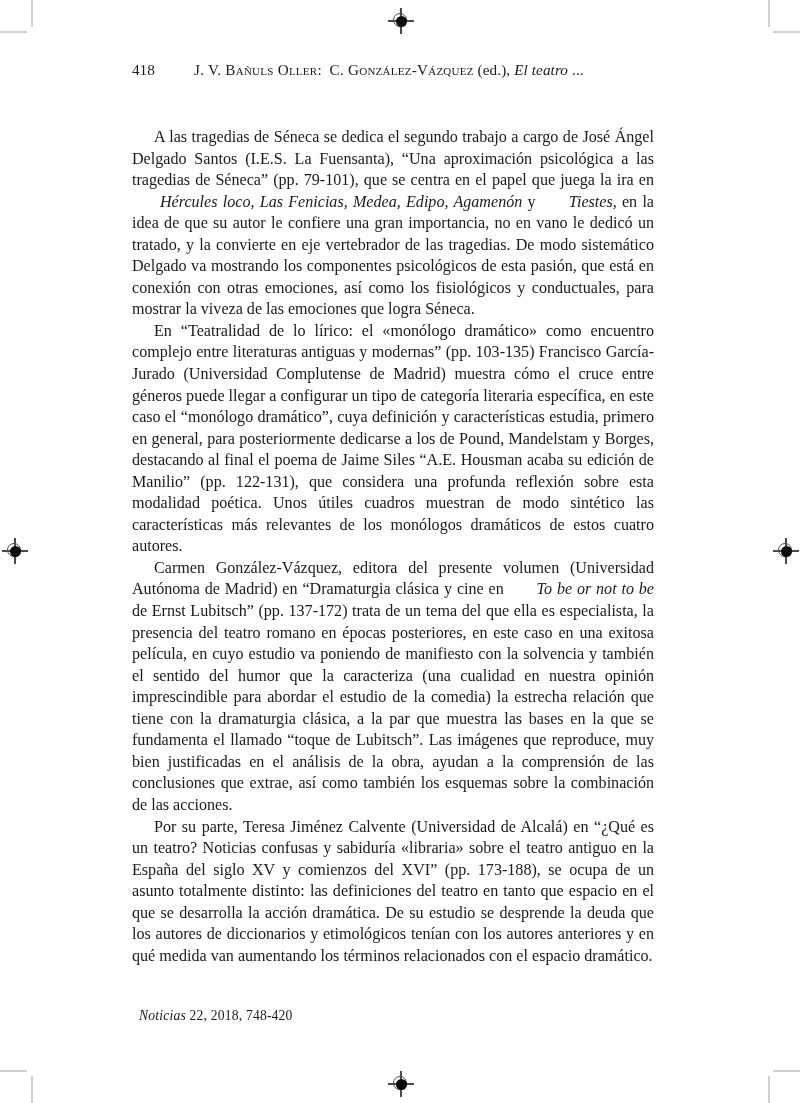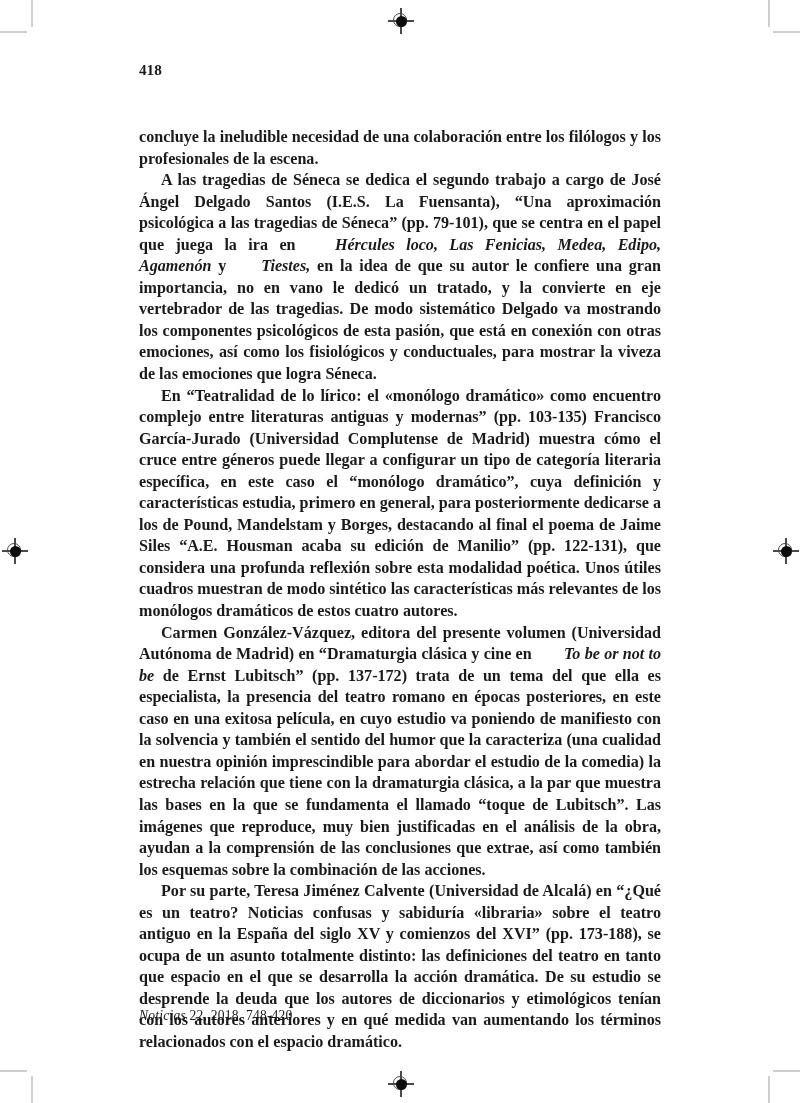--- a/index.html
+++ b/index.html
@@ -53,24 +53,23 @@
   .reg .bar-h, .reg .bar-v {
     position: absolute;
     background: #4a4a4a;
   }
   .reg .bar-h { left: 0; top: 12.4px; width: 26px; height: 1.2px; }
   .reg .bar-v { top: 0; left: 12.4px; height: 26px; width: 1.2px; }
 
   
   #textblock {
     position: absolute;
-    left: 139px;
+    left: 132px;
     top: 60px;
     width: 522px;
-    font-weight: bold;
   }
 
   .runhead {
     display: flex;
     align-items: baseline;
     font-size: 15.2px;
     line-height: 20px;
     margin: 0 0 46px 0;
     white-space: nowrap;
   }
@@ -144,24 +143,30 @@
     <div class="bar-h"></div>
     <div class="bar-v"></div>
     <div class="ring"></div>
     <div class="dot"></div>
   </div>
 
   <div id="textblock">
 
     <div class="runhead">
       <span class="folio">418</span>
+      <span class="rh-text">
+        <span class="sc">J. V. Bañuls Oller</span><span>:</span>&nbsp;
+        <span class="sc">C. González-Vázquez</span>
+        <span>(ed.),</span>
+        <i>El teatro</i>
+        <span>...</span>
+      </span>
     </div>
 
     <div id="paragraphs">
-        <p class="body first"><span>concluye la ineludible necesidad de una colaboración entre los filólogos y los profesionales de la escena.</span></p>
         <p class="body"><span>A las tragedias de Séneca se dedica el segundo trabajo a cargo de José Ángel Delgado Santos (I.E.S. La Fuensanta), “Una aproximación psicológica a las tragedias de Séneca” (pp. 79-101), que se centra en el papel que juega la ira en </span><i>Hércules loco, Las Fenicias, Medea, Edipo, Agamenón</i><span> y </span><i>Tiestes,</i><span> en la idea de que su autor le confiere una gran importancia, no en vano le dedicó un tratado, y la convierte en eje vertebrador de las tragedias. De modo sistemático Delgado va mostrando los componentes psicológicos de esta pasión, que está en conexión con otras emociones, así como los fisiológicos y conductuales, para mostrar la viveza de las emociones que logra Séneca.</span></p>
         <p class="body"><span>En “Teatralidad de lo lírico: el «monólogo dramático» como encuentro complejo entre literaturas antiguas y modernas” (pp. 103-135) Francisco García-Jurado (Universidad Complutense de Madrid) muestra cómo el cruce entre géneros puede llegar a configurar un tipo de categoría literaria específica, en este caso el “monólogo dramático”, cuya definición y características estudia, primero en general, para posteriormente dedicarse a los de Pound, Mandelstam y Borges, destacando al final el poema de Jaime Siles “A.E. Housman acaba su edición de Manilio” (pp. 122-131), que considera una profunda reflexión sobre esta modalidad poética. Unos útiles cuadros muestran de modo sintético las características más relevantes de los monólogos dramáticos de estos cuatro autores.</span></p>
         <p class="body"><span>Carmen González-Vázquez, editora del presente volumen (Universidad Autónoma de Madrid) en “Dramaturgia clásica y cine en </span><i>To be or not to be</i><span> de Ernst Lubitsch” (pp. 137-172) trata de un tema del que ella es especialista, la presencia del teatro romano en épocas posteriores, en este caso en una exitosa película, en cuyo estudio va poniendo de manifiesto con la solvencia y también el sentido del humor que la caracteriza (una cualidad en nuestra opinión imprescindible para abordar el estudio de la comedia) la estrecha relación que tiene con la dramaturgia clásica, a la par que muestra las bases en la que se fundamenta el llamado “toque de Lubitsch”. Las imágenes que reproduce, muy bien justificadas en el análisis de la obra, ayudan a la comprensión de las conclusiones que extrae, así como también los esquemas sobre la combinación de las acciones.</span></p>
         <p class="body"><span>Por su parte, Teresa Jiménez Calvente (Universidad de Alcalá) en “¿Qué es un teatro? Noticias confusas y sabiduría «libraria» sobre el teatro antiguo en la España del siglo XV y comienzos del XVI” (pp. 173-188), se ocupa de un asunto totalmente distinto: las definiciones del teatro en tanto que espacio en el que se desarrolla la acción dramática. De su estudio se desprende la deuda que los autores de diccionarios y etimológicos tenían con los autores anteriores y en qué medida van aumentando los términos relacionados con el espacio dramático.</span></p>
       </div>
   </div>
 
   <div id="colophon">
     <i>Noticias</i><span> 22, 2018, 748-420</span>
   </div>

